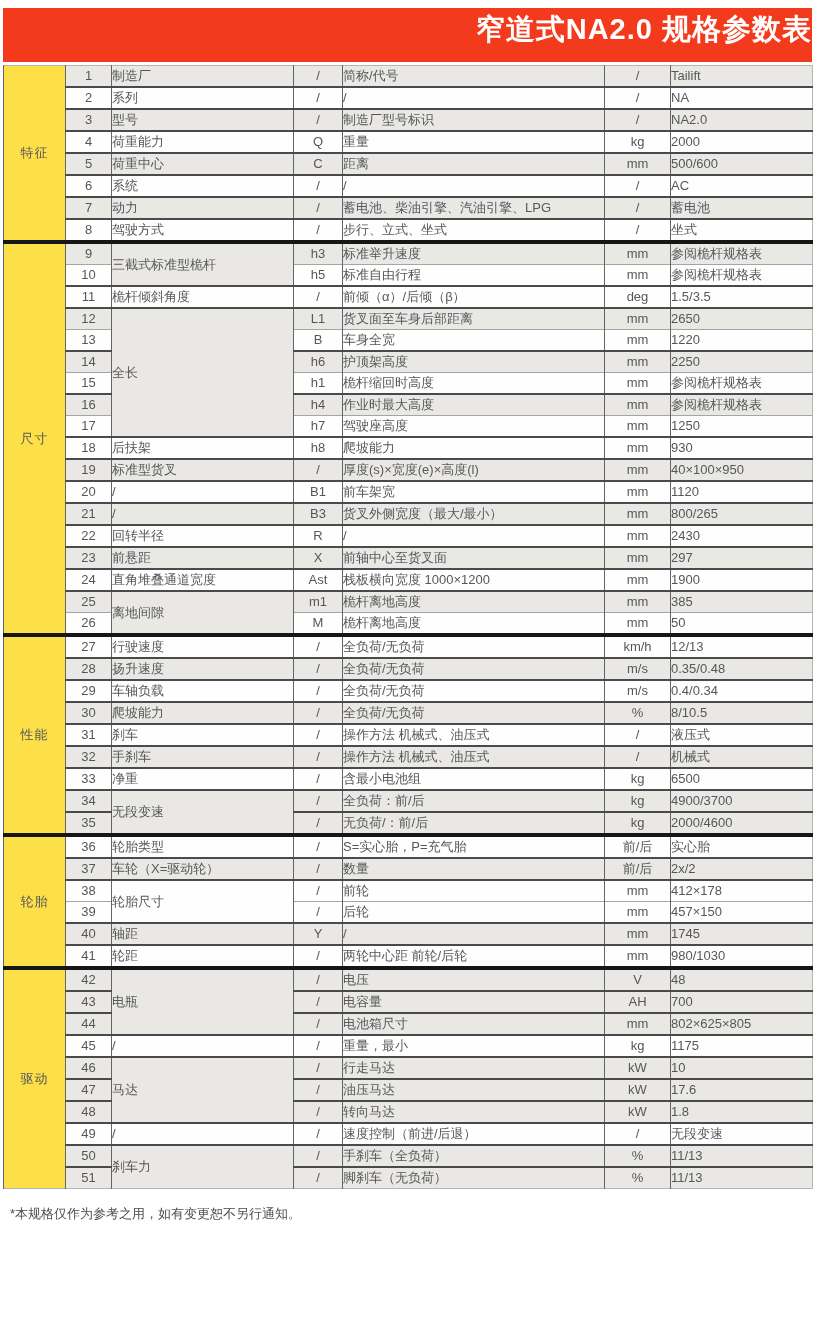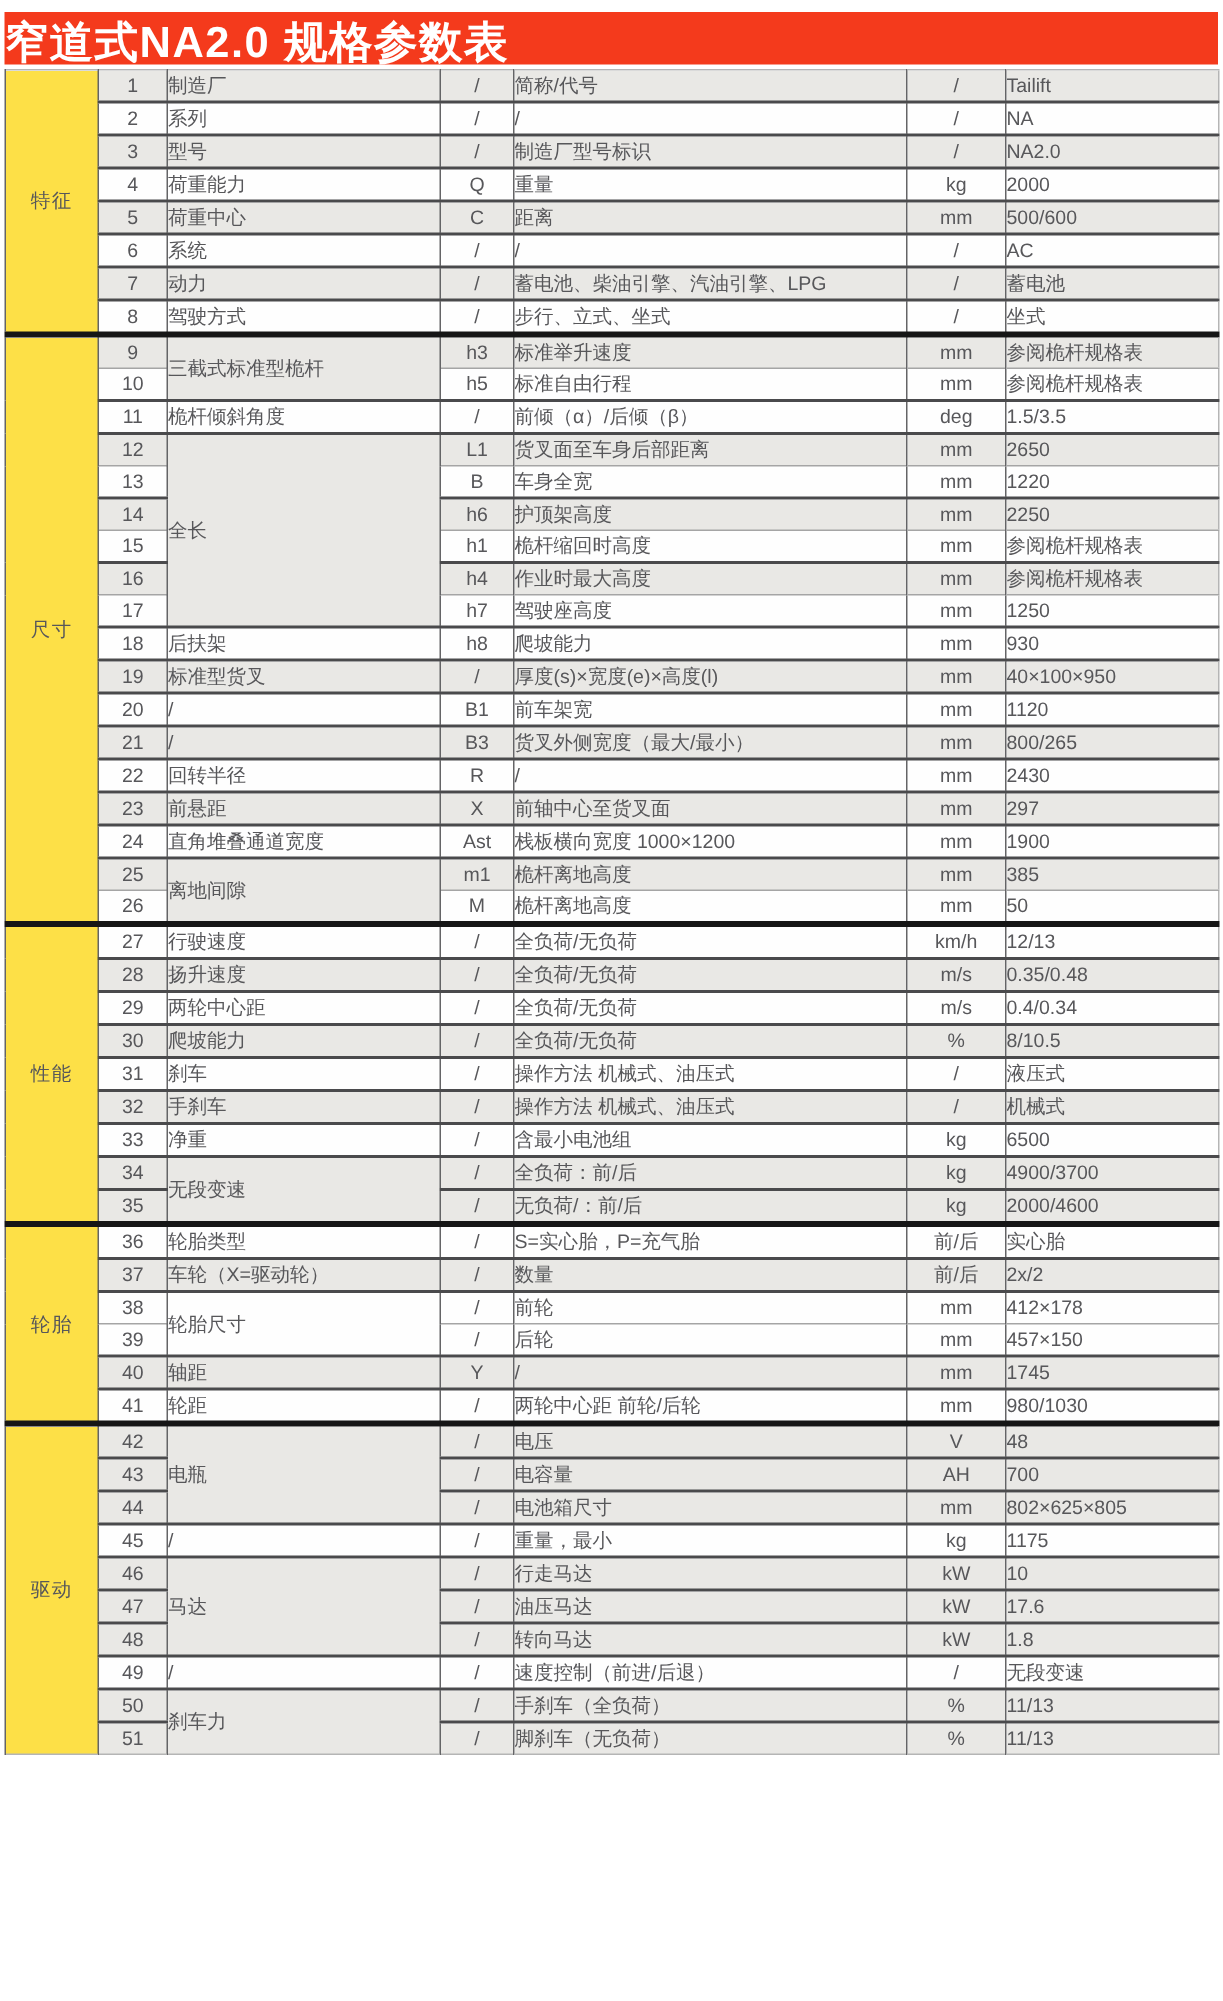--- a/index.html
+++ b/index.html
@@ -5,24 +5,24 @@
   html, body { margin: 0; padding: 0; }
   body {
     width: 815px; height: 1334px;
     background: #ffffff;
     font-family: "Liberation Sans", "DejaVu Sans", sans-serif;
     overflow: hidden;
   }
   .page { padding: 8px 3px 0 3px; }
 
   .title-bar {
-    height: 35px;
+    height: 54px;
     background: #f43a1c;
     color: #ffffff;
-    text-align: left;
+    text-align: right;
     line-height: 42px;
     font-size: 29px;
     font-weight: bold;
     letter-spacing: 1px;
     margin-bottom: 3px;
   }
 
   table.spec {
     border-collapse: collapse;
     table-layout: fixed;
@@ -298,21 +298,21 @@
         <tr class="shade">
           <td class="no">28</td>
           <td class="pname">扬升速度</td>
           <td class="sym">/</td>
           <td class="desc">全负荷/无负荷</td>
           <td class="unit">m/s</td>
           <td class="val">0.35/0.48</td>
         </tr>
         <tr>
           <td class="no">29</td>
-          <td class="pname">两轮中心距</td>
+          <td class="pname">车轴负载</td>
           <td class="sym">/</td>
           <td class="desc">全负荷/无负荷</td>
           <td class="unit">m/s</td>
           <td class="val">0.4/0.34</td>
         </tr>
         <tr class="shade">
           <td class="no">30</td>
           <td class="pname">爬坡能力</td>
           <td class="sym">/</td>
           <td class="desc">全负荷/无负荷</td>
@@ -478,13 +478,14 @@
         <tr class="shade">
           <td class="no">51</td>
           <td class="sym">/</td>
           <td class="desc">脚刹车（无负荷）</td>
           <td class="unit">%</td>
           <td class="val">11/13</td>
         </tr>
       </tbody>
   </table>
 
+  <div class="footnote">*本规格仅作为参考之用，如有变更恕不另行通知。</div>
 </div>
 
 </body></html>

